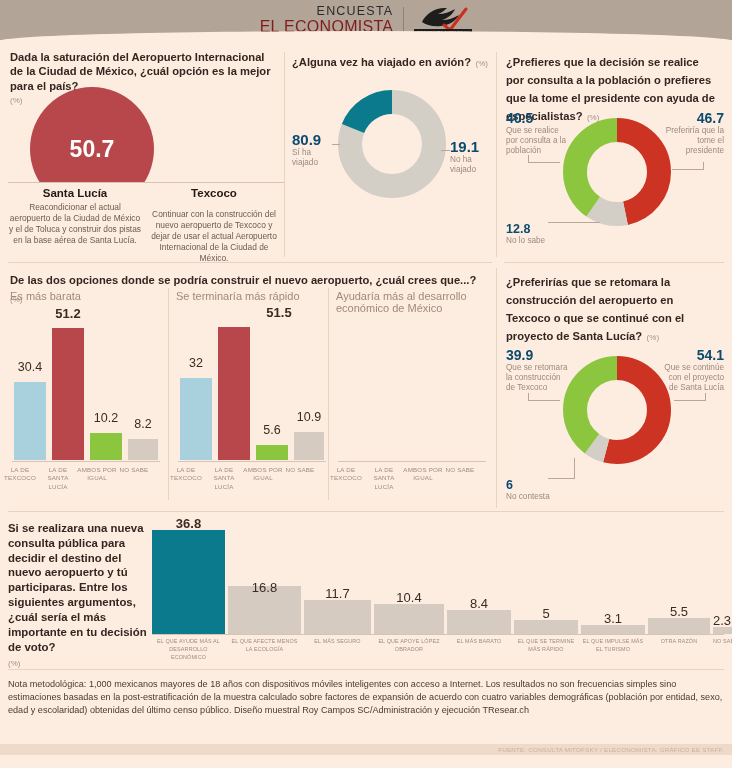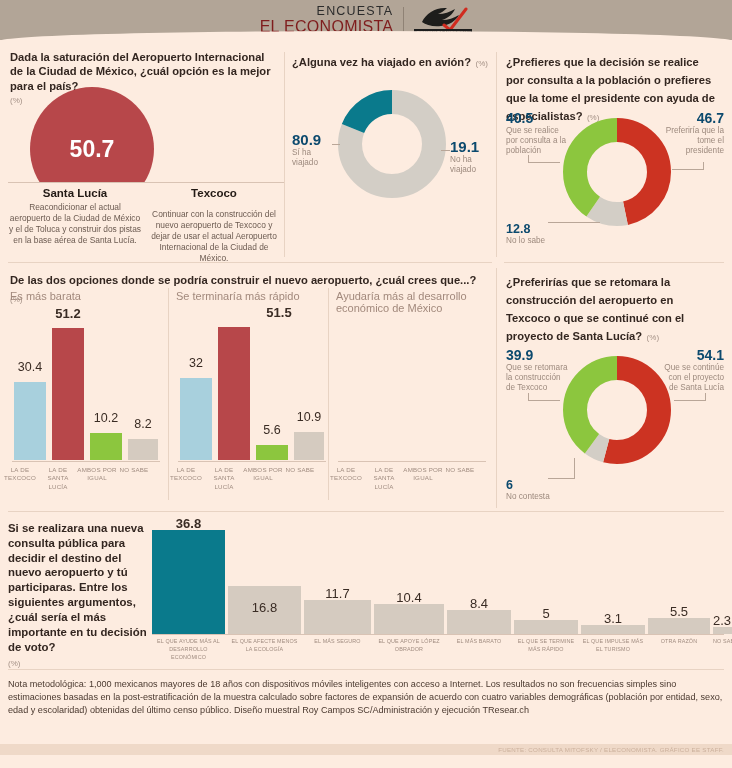--- a/index.html
+++ b/index.html
@@ -277,21 +277,21 @@
     <div class="bar" style="left:152px;width:67px;height:34px;background:#d5cbc0;"></div>
     <div class="bar" style="left:222px;width:70px;height:30px;background:#d5cbc0;"></div>
     <div class="bar" style="left:295px;width:64px;height:24px;background:#d5cbc0;"></div>
     <div class="bar" style="left:362px;width:64px;height:14px;background:#d5cbc0;"></div>
     <div class="bar" style="left:429px;width:64px;height:9px;background:#d5cbc0;"></div>
     <div class="bar" style="left:496px;width:62px;height:16px;background:#d5cbc0;"></div>
     <div class="bar" style="left:561px;width:58px;height:7px;background:#d5cbc0;"></div>
   </div>
 
   <div class="bb-val b" style="left:152px;top:516px;width:73px;font-weight:bold;">36.8</div>
-  <div class="bb-val" style="left:228px;top:600px;width:73px;">16.8</div>
+  <div class="bb-val" style="left:228px;top:580px;width:73px;">16.8</div>
   <div class="bb-val" style="left:304px;top:586px;width:67px;">11.7</div>
   <div class="bb-val" style="left:374px;top:590px;width:70px;">10.4</div>
   <div class="bb-val" style="left:447px;top:596px;width:64px;">8.4</div>
   <div class="bb-val" style="left:514px;top:606px;width:64px;">5</div>
   <div class="bb-val" style="left:581px;top:611px;width:64px;">3.1</div>
   <div class="bb-val" style="left:648px;top:604px;width:62px;">5.5</div>
   <div class="bb-val" style="left:713px;top:613px;width:58px;text-align:left;">2.3</div>
 
   <div class="axis" style="left:152px;top:634px;width:572px;"></div>
 

